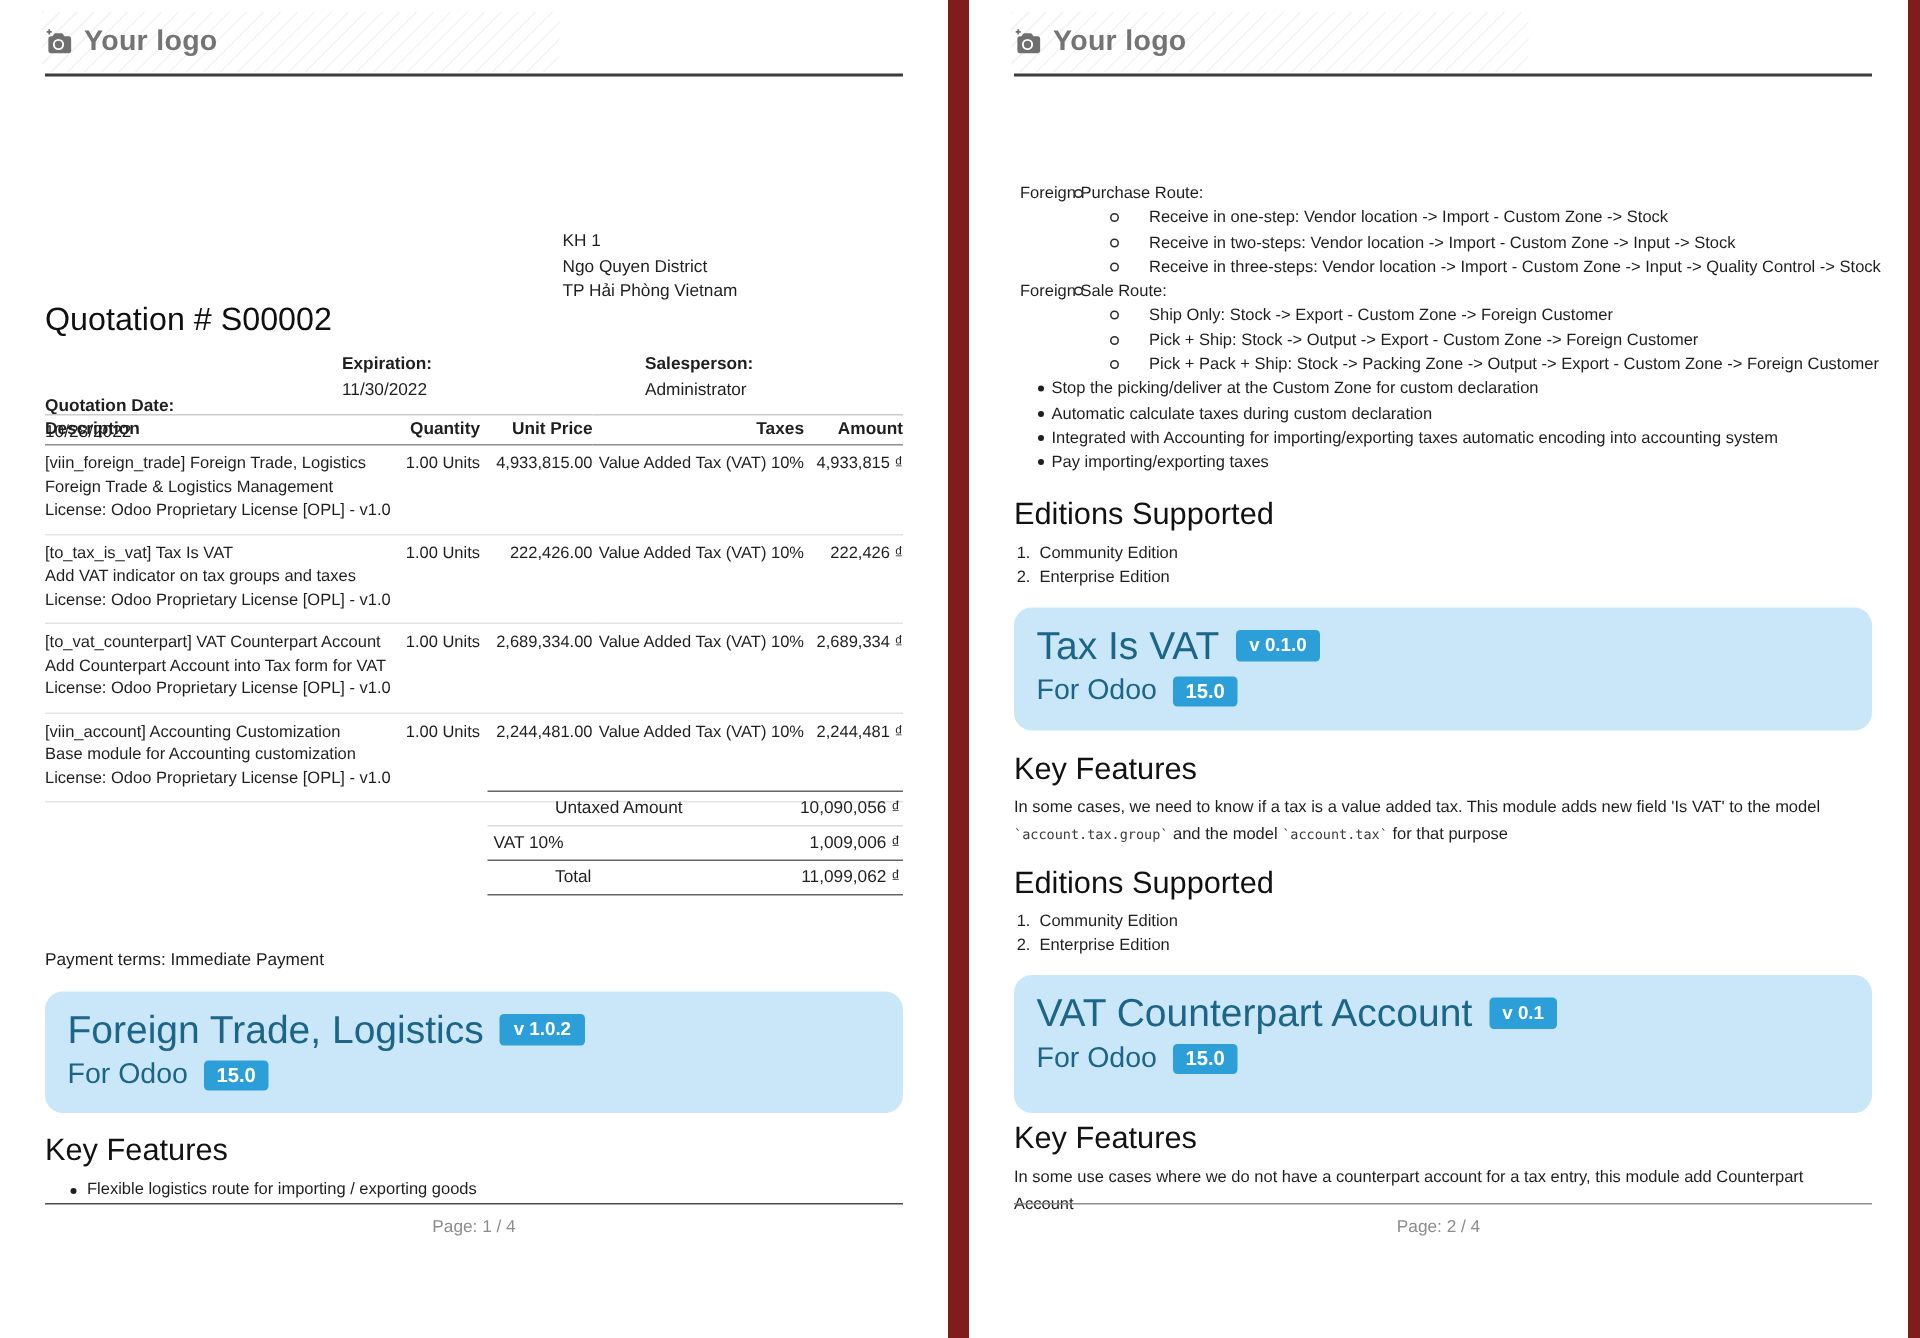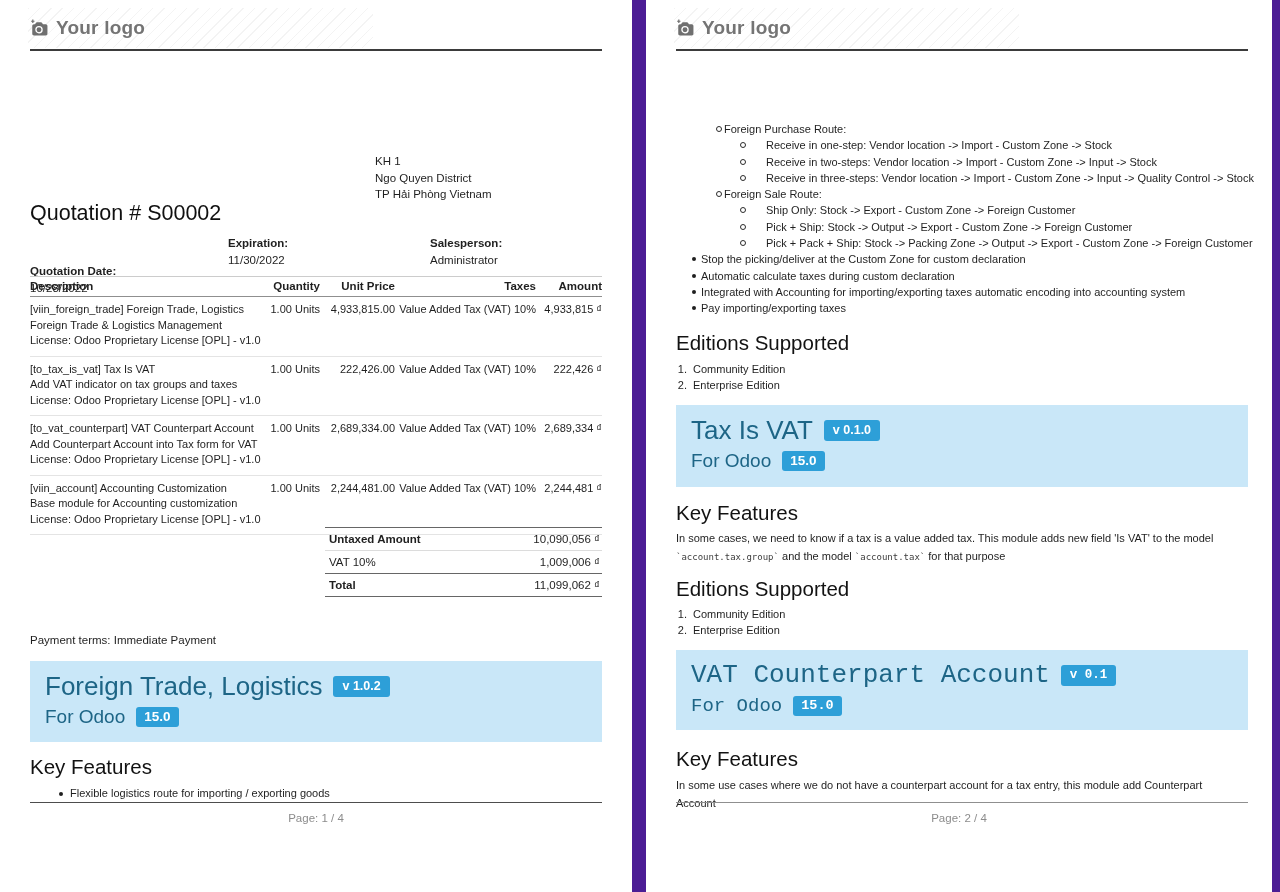--- a/index.html
+++ b/index.html
@@ -2,21 +2,21 @@
 <html><head>
 <meta charset="utf-8">
 <style>
   * { box-sizing: border-box; margin: 0; padding: 0; }
   html,body { width:1280px; height:892px; overflow:hidden; }
   body {
     background:#d6d6d6;
     font-family:"Liberation Sans", sans-serif;
     color:#1f1f1f;
   }
-  .canvas { position:relative; width:1280px; height:892px; background:#4c1d95; }
+  .canvas { position:relative; width:1280px; height:892px; background:#7f1d1d; }
   .page { position:absolute; top:0; height:892px; background:#ffffff; }
   .page-1 { left:0; width:632px; }
   .page-2 { left:646px; width:626px; }
 
   
   .hdr { position:absolute; top:17px; left:30px; border-bottom:2px solid #3b3b3b; padding-bottom:10px; }
   .page-1 .hdr { right:30px; }
   .page-2 .hdr { right:24px; }
   .logo-row { display:flex; align-items:center; gap:8px; position:relative; height:22px; }
   .hatch { position:absolute; left:-2px; top:-9px; width:345px; height:40px;
@@ -37,52 +37,52 @@
   table.items th { font-size:11.5px; font-weight:700; text-align:left; padding:3px 0 4px;
                    border-top:1px solid #cccccc; border-bottom:1px solid #8f8f8f;margin-left:32px; }
   table.items td { font-size:11px; line-height:15.5px; vertical-align:top; padding:5px 0 7px;
                    border-bottom:1px solid #e4e4e4; }
   table.items .num { text-align:right; }
 
   .totals { position:absolute; left:325px; top:527px; width:277px; font-size:11.5px; }
   .trow { display:flex; justify-content:space-between; align-items:center; padding:5px 2px 5px 4px; }
   .trow-untaxed { border-top:1px solid #666666; border-bottom:1px solid #dcdcdc; }
   .trow-total   { border-top:1px solid #666666; border-bottom:1px solid #666666; }
-  .trow .t-lbl.b { font-weight:700; }
+  .trow .t-lbl.b { font-weight:400;margin-left:41px; }
 
   .payterms { position:absolute; left:30px; top:634px; font-size:11.5px; }
 
   
-  .banner { position:absolute; background:#c9e7f8; border-radius:0; padding:9px 15px; }
+  .banner { position:absolute; background:#c9e7f8; border-radius:12px; padding:9px 15px; }
   .banner-row { display:flex; align-items:center; gap:11px; }
   .banner-title { font-size:26px; color:#1d6586; line-height:32px; }
   .banner-sub   { font-size:19px; color:#1d6586; line-height:24px; }
   .badge { background:#2d9fd8; color:#ffffff; font-weight:700; border-radius:3px; display:inline-block; }
   .badge-ver  { font-size:12.5px; padding:3px 9px 4px; }
   .badge-odoo { font-size:13.5px; padding:2px 8px 3px; }
   .b-p1  { left:30px; right:30px; top:661px; height:81px; }
   .b-tax { left:30px; right:24px; top:405px; height:82px; }
-  .b-vat { left:30px; right:24px; top:650px; height:80px;font-family:Liberation Mono, monospace; }
+  .b-vat { left:30px; right:24px; top:650px; height:92px; }
 
   .h-section { position:absolute; left:30px; font-size:20.5px; font-weight:400; color:#121212; }
   .kf-p1 { top:755px; }
-  .feature-li { position:absolute; left:58px; top:787px; font-size:11px;margin-left:12px; }
+  .feature-li { position:absolute; left:58px; top:787px; font-size:11px; }
   .feature-li::before { content:''; position:absolute; left:-11px; top:5px; width:4px; height:4px; border-radius:50%; background:#1f1f1f; }
 
   .foot-rule { position:absolute; left:30px; top:802px; border-top:1px solid #4d4d4d; }
   .page-1 .foot-rule { right:30px; }
   .page-2 .foot-rule { right:24px; border-top-color:#8f8f8f; }
   .page-num { position:absolute; left:0; right:0; top:812px; text-align:center; font-size:11.5px; color:#8c8c8c; }
 
   
   .routes { position:absolute; left:0; right:6px; top:121px; font-size:11px; }
   .r { position:relative; line-height:16.3px; }
   .r::before { content:''; position:absolute; border-radius:50%; }
   .r.l1 { padding-left:55px; }  .r.l1::before { left:46px; top:6px; width:4px; height:4px; background:#1f1f1f; }
-  .r.l2 { padding-left:78px; }  .r.l2::before { left:70px; top:5px; width:4px; height:4px; border:1px solid #2b2b2b; background:#fff; }
+  .r.l2 { padding-left:34px; }  .r.l2::before { left:70px; top:5px; width:4px; height:4px; border:1px solid #2b2b2b; background:#fff; }
   .r.l3 { padding-left:120px; } .r.l3::before { left:94px; top:5px; width:4px; height:4px; border:1px solid #2b2b2b; background:#fff; }
 
   .ed1-title { top:331px; } .ed2-title { top:577px; }
   ol.editions { position:absolute; left:44px; list-style:decimal; font-size:11px; line-height:16.3px; }
   ol.editions li { padding-left:3px; }
   .ed1-list { top:361px; } .ed2-list { top:606px; }
 
   .kf-tax { top:501px; } .kf-vat { top:747px; }
   .para { position:absolute; left:30px; right:28px; font-size:11px; line-height:17.5px; }
   .para-tax { top:530px; } .para-vat { top:777px; }

